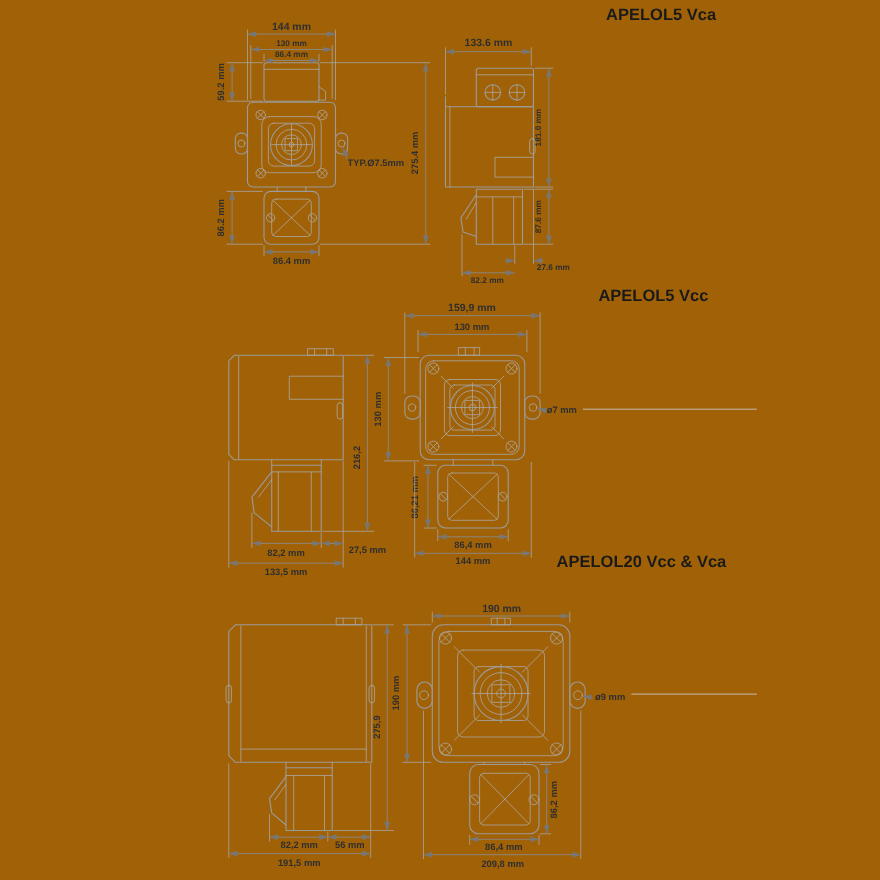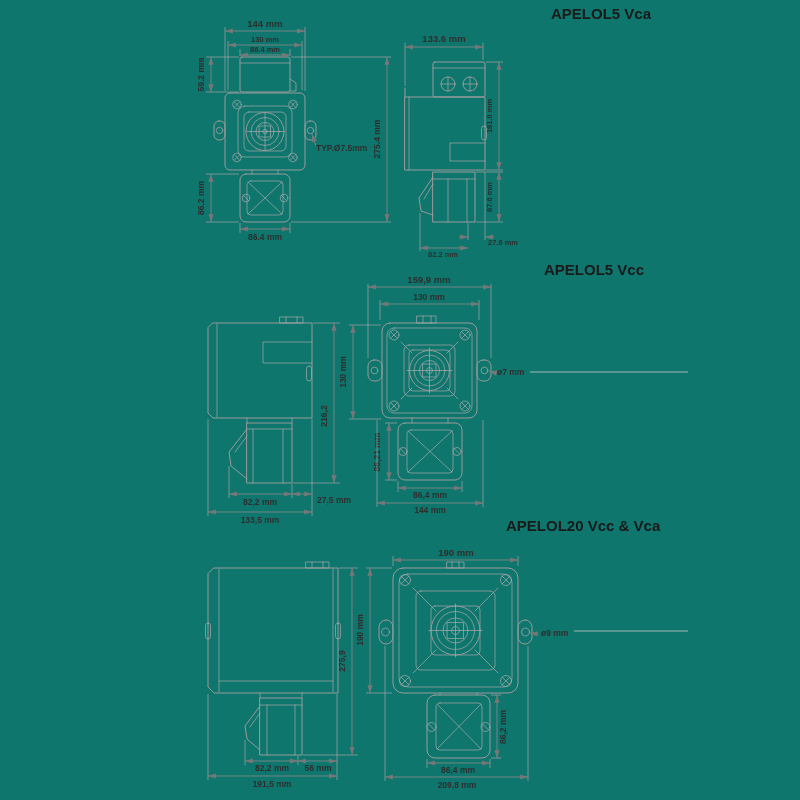--- a/index.html
+++ b/index.html
@@ -1,16 +1,16 @@
 <!DOCTYPE html>
 <html><head>
 <meta charset="utf-8">
 <style>
   html,body{margin:0;padding:0;background:#ffffff;}
-  #canvas{position:relative;width:800px;height:800px;background:#0f766e;overflow:hidden;
+  #canvas{position:relative;width:800px;height:800px;background:#a16207;overflow:hidden;
           font-family:"Liberation Sans", sans-serif;}
   .title{position:absolute;font-weight:bold;font-size:15px;color:#1a1a1a;letter-spacing:0px;white-space:nowrap;}
   svg{position:absolute;left:0;top:0;}
   
   .s  {stroke:#9a9a9a;stroke-width:1;fill:none;stroke-linejoin:round;stroke-linecap:round;}
   .s2 {stroke:#ababab;stroke-width:0.7;fill:none;stroke-linejoin:round;stroke-linecap:round;}
   .xl {stroke:#a8a8a8;stroke-width:0.7;fill:none;}
   .fl {stroke:#c9c9c9;stroke-width:0.8;fill:none;}
   .dl {stroke:#8a8a8a;stroke-width:0.8;fill:none;marker-start:url(#arr);marker-end:url(#arr);}
   .dn {stroke:#8a8a8a;stroke-width:0.8;fill:none;}
@@ -20,21 +20,21 @@
   .dt-sm {font-size:7.5px;text-anchor:middle;}
   .left  {text-anchor:start;}
 </style>
 </head>
 <body>
 
 <div id="canvas">
 
   <div class="title" style="left:551px;top:5px;">APELOL5 Vca</div>
   <div class="title" style="left:544px;top:261px;">APELOL5 Vcc</div>
-  <div class="title" style="left:506px;top:517px;">APELOL20 Vcc &amp; Vca</div>
+  <div class="title" style="left:506px;top:502px;">APELOL20 Vcc &amp; Vca</div>
 
   <svg width="800" height="800" viewBox="0 0 800 800">
     <defs>
       <marker id="arr" markerWidth="9" markerHeight="8" refX="8.3" refY="4" orient="auto-start-reverse" markerUnits="userSpaceOnUse">
         <path d="M0.5,1.4 L8.3,4 L0.5,6.6 Z" fill="#777"></path>
       </marker>
     </defs>
 
     <g>
 

